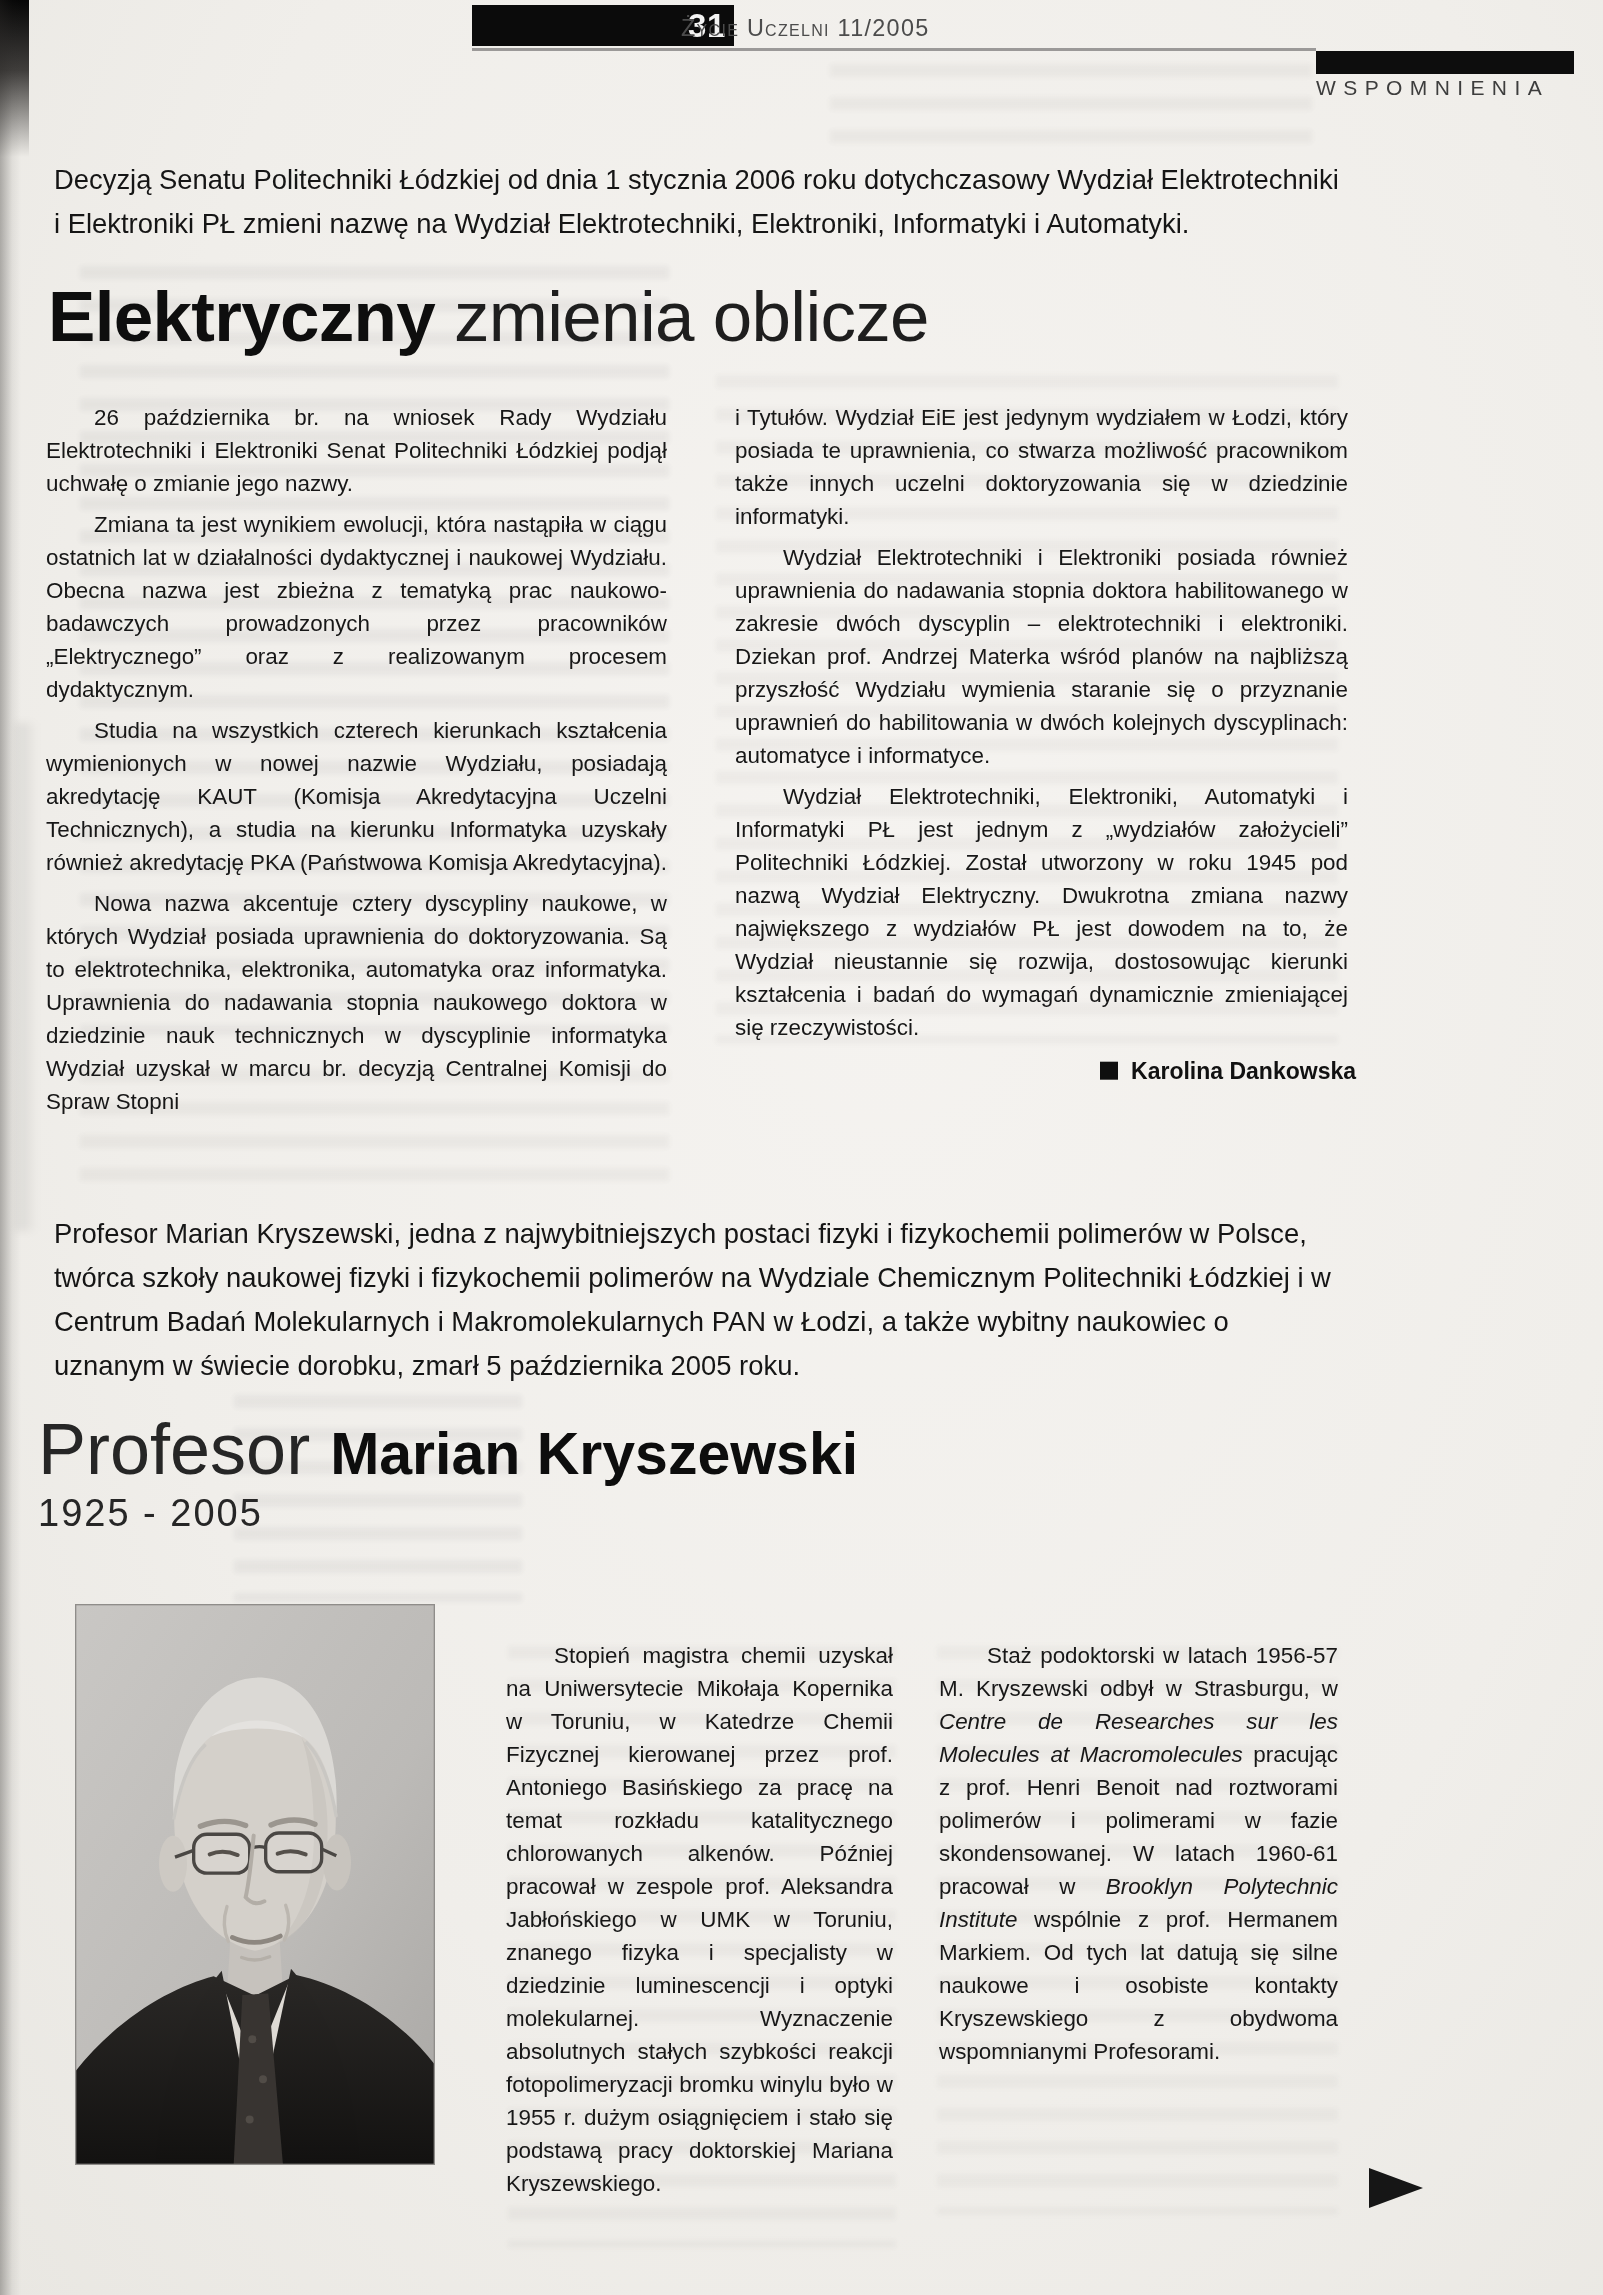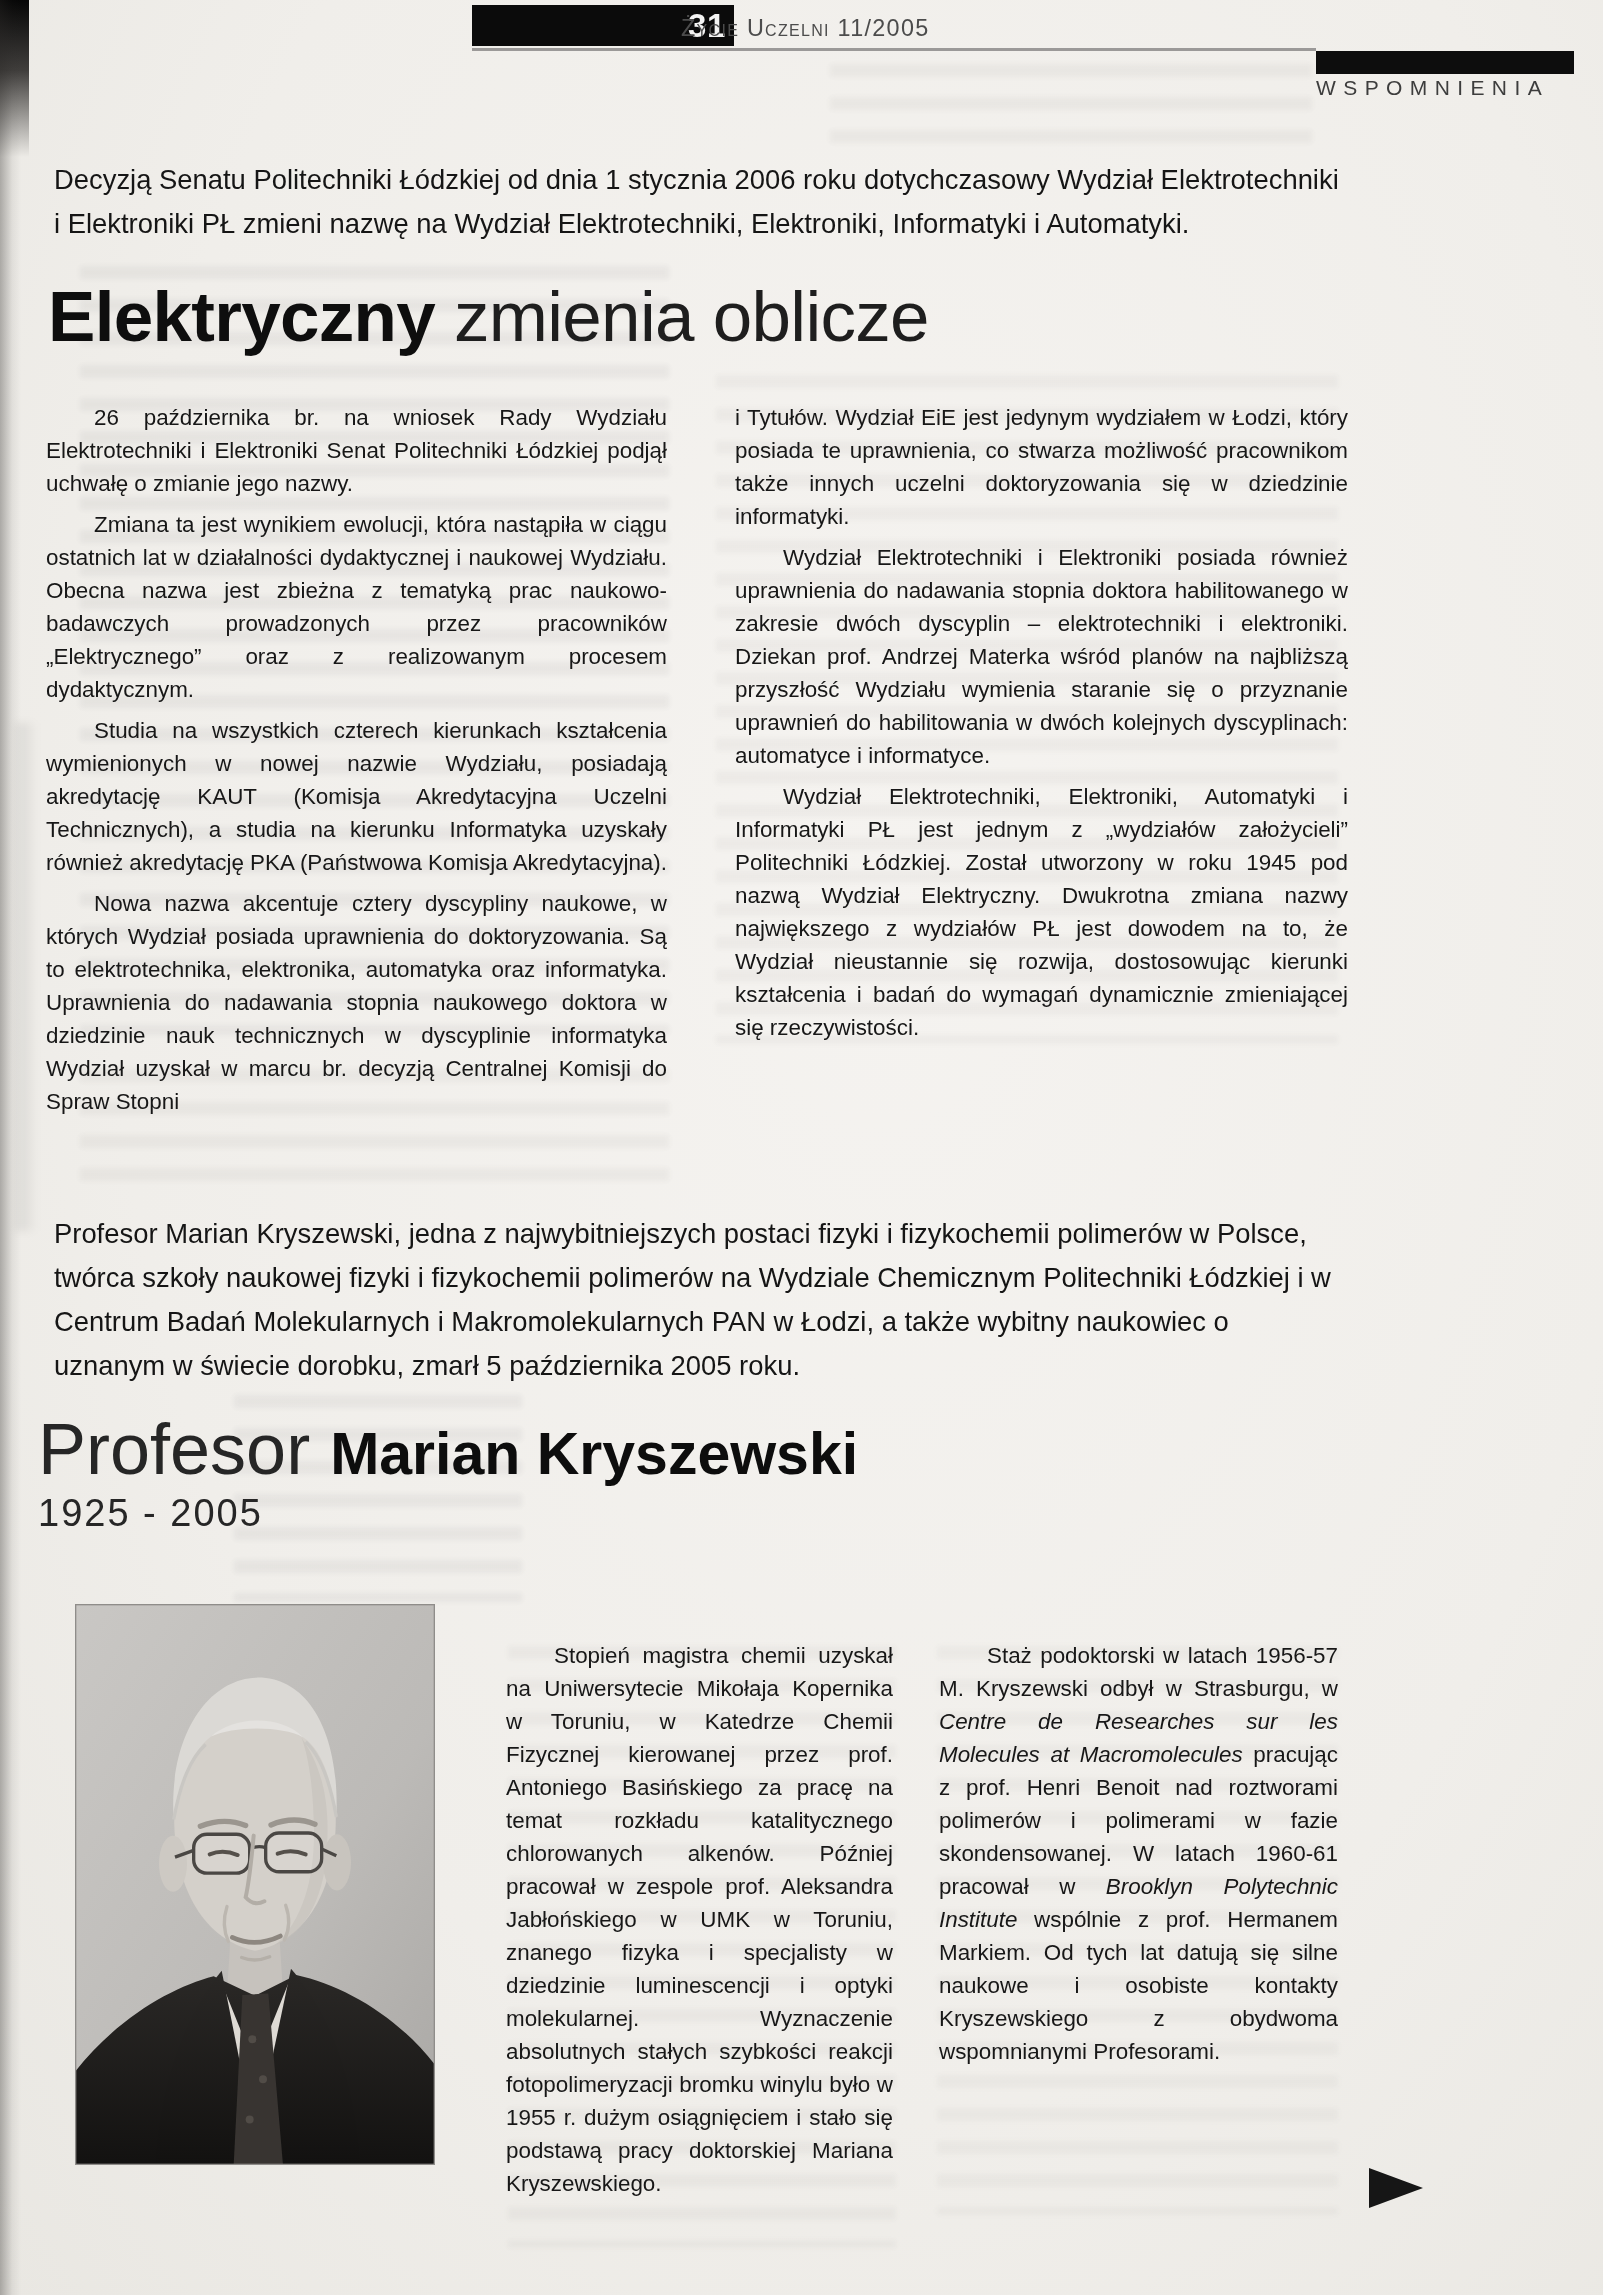--- a/index.html
+++ b/index.html
@@ -103,20 +103,21 @@
     <p>26 października br. na wniosek Rady Wydziału Elektrotechniki i Elektroniki Senat Politechniki Łódzkiej podjął uchwałę o zmianie jego nazwy.</p>
     <p>Zmiana ta jest wynikiem ewolucji, która nastąpiła w ciągu ostatnich lat w działalności dydaktycznej i naukowej Wydziału. Obecna nazwa jest zbieżna z tematyką prac naukowo-badawczych prowadzonych przez pracowników „Elektrycznego” oraz z realizowanym procesem dydaktycznym.</p>
     <p>Studia na wszystkich czterech kierunkach kształcenia wymienionych w nowej nazwie Wydziału, posiadają akredytację KAUT (Komisja Akredytacyjna Uczelni Technicznych), a studia na kierunku Informatyka uzyskały również akredytację PKA (Państwowa Komisja Akredytacyjna).</p>
     <p>Nowa nazwa akcentuje cztery dyscypliny naukowe, w których Wydział posiada uprawnienia do doktoryzowania. Są to elektrotechnika, elektronika, automatyka oraz informatyka. Uprawnienia do nadawania stopnia naukowego doktora w dziedzinie nauk technicznych w dyscyplinie informatyka Wydział uzyskał w marcu br. decyzją Centralnej Komisji do Spraw Stopni</p>
   </div>
 
   <div class="col a1-right">
     <p class="noindent">i Tytułów. Wydział EiE jest jedynym wydziałem w Łodzi, który posiada te uprawnienia, co stwarza możliwość pracownikom także innych uczelni doktoryzowania się w dziedzinie informatyki.</p>
     <p>Wydział Elektrotechniki i Elektroniki posiada również uprawnienia do nadawania stopnia doktora habilitowanego w zakresie dwóch dyscyplin – elektrotechniki i elektroniki. Dziekan prof. Andrzej Materka wśród planów na najbliższą przyszłość Wydziału wymienia staranie się o przyznanie uprawnień do habilitowania w dwóch kolejnych dyscyplinach: automatyce i informatyce.</p>
     <p>Wydział Elektrotechniki, Elektroniki, Automatyki i Informatyki PŁ jest jednym z „wydziałów założycieli” Politechniki Łódzkiej. Został utworzony w roku 1945 pod nazwą Wydział Elektryczny. Dwukrotna zmiana nazwy największego z wydziałów PŁ jest dowodem na to, że Wydział nieustannie się rozwija, dostosowując kierunki kształcenia i badań do wymagań dynamicznie zmieniającej się rzeczywistości.</p>
+    <div class="byline"><span class="sq"></span><span>Karolina Dankowska</span></div>
   </div>
 
   <p class="intro" id="intro2">Profesor Marian Kryszewski, jedna z najwybitniejszych postaci fizyki i fizykochemii polimerów w Polsce, twórca szkoły naukowej fizyki i fizykochemii polimerów na Wydziale Chemicznym Politechniki Łódzkiej i w Centrum Badań Molekularnych i Makromolekularnych PAN w Łodzi, a także wybitny naukowiec o uznanym w świecie dorobku, zmarł 5 października 2005 roku.</p>
 
   <h1 class="title2"><span class="light">Profesor </span><span class="bold">Marian Kryszewski</span></h1>
   <div class="years">1925 - 2005</div>
 
   <div class="photo">
     <svg viewBox="0 0 540 838" preserveAspectRatio="none">
       <defs>

